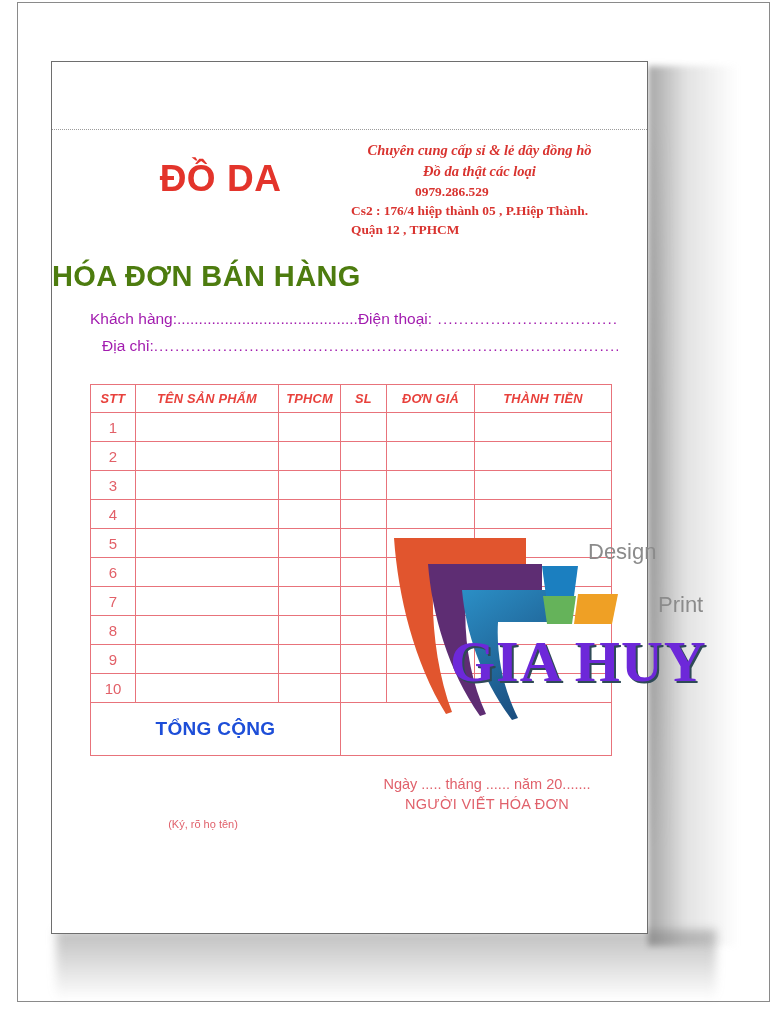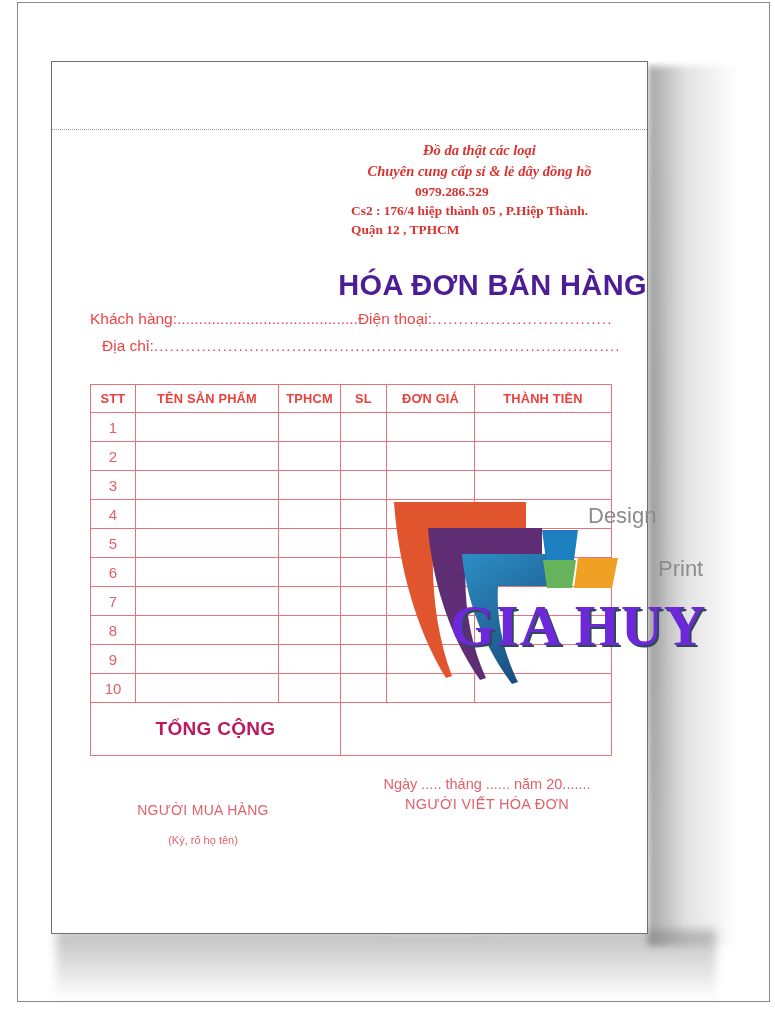--- a/index.html
+++ b/index.html
@@ -40,52 +40,52 @@
           color:#D9332F;font-family:"Liberation Serif",serif;font-style:italic;
           font-weight:bold;font-size:14.5px;line-height:1.45;}
 
   .contact{position:absolute;left:285px;top:42px;width:300px;
            color:#D9332F;font-family:"Liberation Serif",serif;font-weight:bold;
            font-size:13.4px;line-height:1.42;text-align:left;}
   .contact .c1{text-align:left;padding-left:14px;}
   .contact .c2{text-align:left;padding-left:78px;}
 
   
-  .title{position:absolute;left:0;top:198px;width:100%;text-align:right;
-         color:#4c1d95;font-size:29px;font-weight:bold;letter-spacing:.4px;margin-top:9px;}
-
-  
-  .cust{position:absolute;left:38px;top:248px;width:528px;color:#ef4444;font-size:15.5px;}
+  .title{position:absolute;left:0;top:198px;width:100%;text-align:left;
+         color:#4d7c0f;font-size:29px;font-weight:bold;letter-spacing:.4px;}
+
+  
+  .cust{position:absolute;left:38px;top:248px;width:528px;color:#a21caf;font-size:15.5px;text-align:right;}
   .cust .row1{display:flex;white-space:nowrap;}
   .cust .seg{overflow:hidden;}
   .cust .dots{flex:1;overflow:hidden;letter-spacing:1px;}
   .cust .row2{margin-top:9px;display:flex;white-space:nowrap;margin-left:12px;}
 
   
   .tbl{position:absolute;left:38px;top:322px;width:521px;border-collapse:collapse;
        table-layout:fixed;}
   .tbl td,.tbl th{border:1px solid #E8737B;padding:0;}
   .tbl th{color:#E8413C;font-size:12.8px;font-weight:bold;height:27px;
-          letter-spacing:.2px;}
+          letter-spacing:.2px;font-style:italic;}
   .tbl td.num{color:#E26068;font-size:15px;text-align:center;height:28px;}
   .tbl td.blank{height:28px;}
-  .tbl td.total{color:#be185d;font-size:19px;font-weight:bold;text-align:center;
+  .tbl td.total{color:#1d4ed8;font-size:19px;font-weight:bold;text-align:center;
                 height:52px;letter-spacing:.3px;margin-left:40px;}
 
   
   .foot{position:absolute;left:0;top:712px;width:100%;color:#E0616B;}
   .foot .left{position:absolute;left:36px;top:28px;width:230px;text-align:center;}
   .foot .left .n1{font-size:14px;letter-spacing:.3px;}
   .foot .left .n2{font-size:11px;margin-top:16px;}
   .foot .right{position:absolute;left:300px;top:2px;width:270px;text-align:center;}
   .foot .right .d1{font-size:14.5px;}
   .foot .right .d2{font-size:14.5px;margin-top:4px;letter-spacing:.3px;}
 
   
-  .logo{position:absolute;left:338px;top:432px;width:330px;height:195px;pointer-events:none;text-decoration:underline;}
+  .logo{position:absolute;left:338px;top:468px;width:330px;height:195px;pointer-events:none;text-decoration:underline;}
   .logo svg{display:block;}
   .logo .lbl{position:absolute;font-size:22px;color:#8b8b8b;
              font-family:"Liberation Sans",sans-serif;}
   .lbl-design{left:198px;top:9px;}
   .lbl-print{left:268px;top:62px;}
   .giahuy{position:absolute;left:60px;top:98px;font-size:58px;font-weight:bold;
           color:#6d28d9;font-family:"Liberation Serif",serif;letter-spacing:1px;
           text-shadow:2px 2px 0 #2f4a57;}
 </style>
 </head>
@@ -95,25 +95,26 @@
 <div class="page-shadow"></div>
 <div class="page-shadow2"></div>
 <div class="page-shadow3"></div>
 
 <div class="page">
 
   <div class="perforation"></div>
 
   <div class="hdr">
     <div class="brand">
+      <div class="l1">ĐỒ DA</div>
     </div>
 
     <div class="slogan">
+      <div>Chuyên cung cấp sỉ &amp; lẻ dây đồng hồ</div>
       <div>Đồ da thật các loại</div>
-      <div>Chuyên cung cấp sỉ &amp; lẻ dây đồng hồ</div>
     </div>
 
     <div class="contact">
       <div class="c2">0979.286.529</div>
       <div class="c1">Cs2 : 176/4 hiệp thành 05 , P.Hiệp Thành.</div>
       <div class="c1">Quận 12 , TPHCM</div>
     </div>
   </div>
 
   <div class="title">HÓA ĐƠN BÁN HÀNG</div>
@@ -233,21 +234,20 @@
         </tr>
       <tr>
         <td class="total" colspan="3">TỔNG CỘNG</td>
         <td class="total" colspan="3"></td>
       </tr>
     </tbody>
   </table>
 
   <div class="foot">
     <div class="left">
-      <div class="n1">NGƯỜI MUA HÀNG</div>
       <div class="n2">(Ký, rõ họ tên)</div>
     </div>
     <div class="right">
       <div class="d1">Ngày ..... tháng ...... năm 20.......</div>
       <div class="d2">NGƯỜI VIẾT HÓA ĐƠN</div>
     </div>
   </div>
 
   <div class="logo">
     <svg width="330" height="195" viewBox="0 0 330 195">

